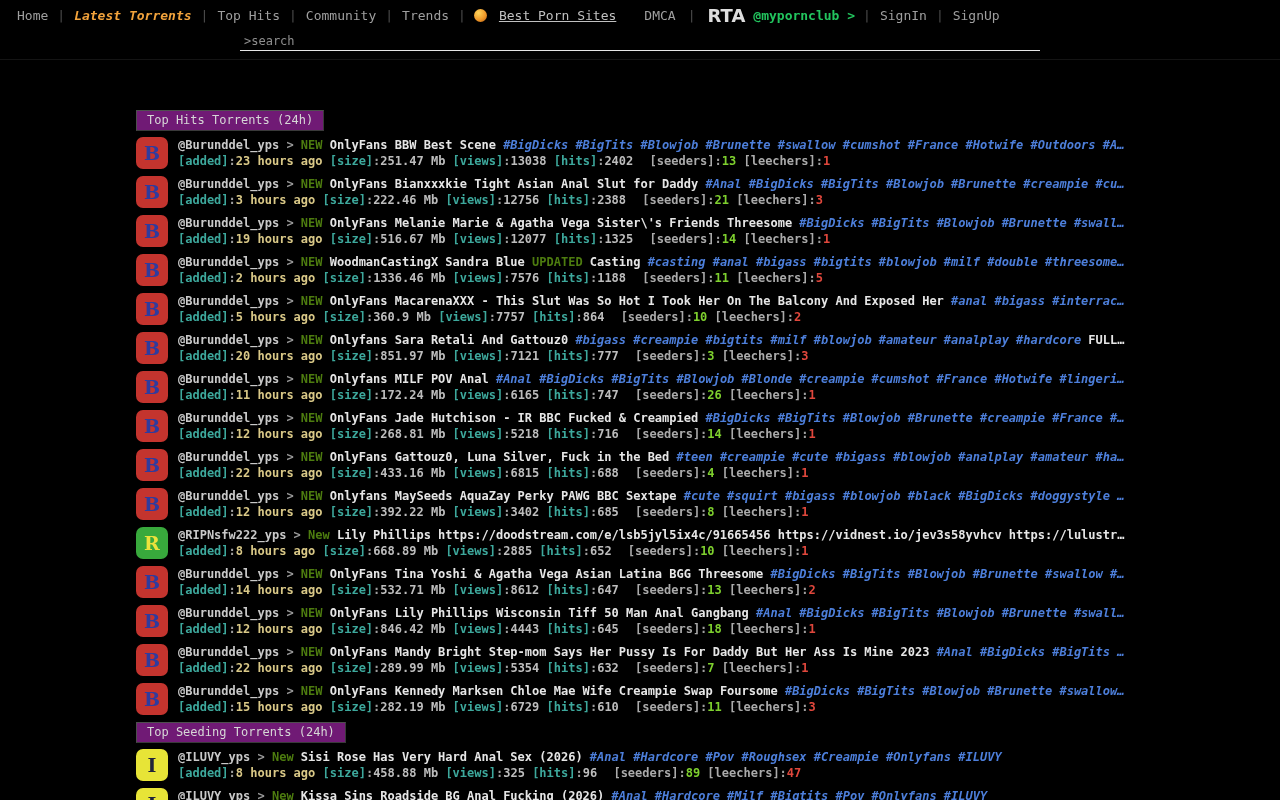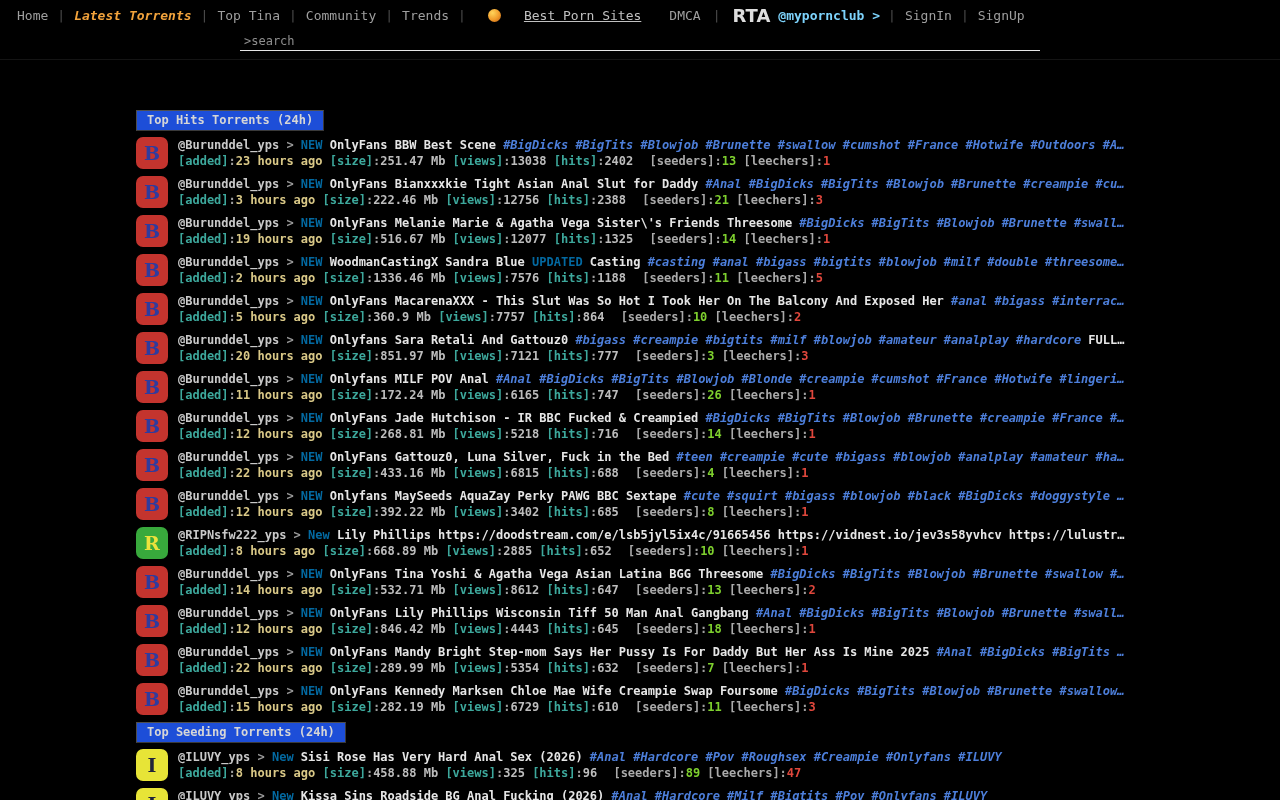--- a/index.html
+++ b/index.html
@@ -14,62 +14,62 @@
 
   
   .topnav {
     display:flex; align-items:center; justify-content:flex-start;
     height:30px; padding:0 8px; background:#000;
   }
   .nav-left { display:flex; align-items:center; font-size:13px; white-space:nowrap; }
   .nav-item { padding:0 9px; color:#9f9f9f; }
   .nav-item.active { color:#f2a33c; font-weight:bold;font-style:italic; }
   .nav-sep { color:#4c4c4c; }
-  .bps-link { display:inline-flex; align-items:center; gap:23px; margin-left:22px;
+  .bps-link { display:inline-flex; align-items:center; gap:12px; margin-left:8px;
               color:#c0c0c0; text-decoration:underline; }
   .bps-icon { width:13px; height:13px; border-radius:50%;
               background: radial-gradient(circle at 35% 30%, #ffd45a 0%, #f09a2a 55%, #b85a10 100%);
               display:inline-block; }
   .dmca { margin-left:28px; margin-right:12px; color:#9f9f9f; }
   .rta { font-family:"DejaVu Sans", sans-serif; font-weight:bold; font-size:18px;
          letter-spacing:0px; color:#dedede; margin-left:12px; transform:scaleY(.95); }
   .nav-right { display:flex; align-items:center; font-size:13px; white-space:nowrap; }
-  .account { font-weight:bold; color:#7dd3fc; padding:0 8px; }
+  .account { font-weight:bold; color:#22c55e; padding:0 8px; }
   .auth-link { color:#9f9f9f; padding:0 9px; }
 
   
   .search-row { display:block; padding:2px 0 8px 240px; border-bottom:1px solid #141414; }
   .search-input {
     width:800px; background:transparent; border:none; outline:none;
     border-bottom:1px solid #e5e5e5; color:#bdbdbd;
     font-family:inherit; font-size:12px; padding:2px 4px;
   }
   .search-input::placeholder { color:#8f8f8f; }
 
   
   .main { padding:50px 0 0 136px; width:1156px; }
   .section { margin:0; }
   .section + .section { margin-top:3px; }
   .section-tab {
-    display:inline-block; background:#1d4ed8; color:#d6d6d6;
+    display:inline-block; background:#701a75; color:#d6d6d6;
     border:1px solid #3a3a3a; border-top-color:#4e4e4e; border-left-color:#4e4e4e;
-    padding:2px 10px 3px; font-weight:bold; margin-bottom:6px;
+    padding:2px 10px 3px; font-weight:normal; margin-bottom:6px;
   }
   .rows { }
   .row { display:flex; align-items:flex-start; height:32px; margin-bottom:7px; }
   .avatar {
     flex:0 0 32px; width:32px; height:32px; border-radius:7px;
     display:flex; align-items:center; justify-content:center;
     font-family:"DejaVu Serif", serif; font-weight:bold; font-size:19px;
   }
   .row-text { margin-left:10px; overflow:hidden; white-space:nowrap; width:980px; }
   .line1 { height:16px; line-height:16px; font-weight:bold; white-space:nowrap; }
   .user  { color:#c9c9c9; }
   .chev  { color:#9a9a9a; white-space:pre; }
-  .flag  { color:#0369a1;margin-top:16px; }
+  .flag  { color:#4d7c0f;margin-top:16px; }
   .title { color:#e6e6e6; }
   .tags  { color:#4d7fdb; font-style:italic; }
   .line2 { height:16px; line-height:16px; font-weight:bold; white-space:pre; }
   .lab   { color:#3da89c; }
   .lab2  { color:#aaaaaa; }
   .colon { color:#9f9f9f; }
   .val   { color:#bdbdbd; }
   .val-added { color:#d9c887;margin-top:37px; }
   .val-seed  { color:#7ed02e; }
   .val-leech { color:#e0473c; }
@@ -78,21 +78,21 @@
 </head>
 <body>
 
 <header class="topnav">
   <div class="nav-left">
     <span style="display:inline-flex;align-items:center;">
         <a class="nav-item">Home</a>
         <span class="nav-sep">|</span>
         <a class="nav-item active">Latest Torrents</a>
         <span class="nav-sep">|</span>
-        <a class="nav-item">Top Tina</a>
+        <a class="nav-item">Top Hits</a>
         <span class="nav-sep">|</span>
         <a class="nav-item">Community</a>
         <span class="nav-sep">|</span>
         <a class="nav-item">Trends</a>
         <span class="nav-sep">|</span>
       </span>
     <a class="bps-link">
       <span class="bps-icon"></span>
       <span>Best Porn Sites</span>
     </a>
@@ -202,21 +202,21 @@
         <div class="row">
           <a class="avatar" style="background: rgb(196, 52, 46); color: rgb(47, 59, 158);">B</a>
           <div class="row-text">
             <div class="line1"><a class="user">@Burunddel_yps</a><span class="chev"> &gt; </span><a class="flag">NEW </a><a class="title">OnlyFans Lily Phillips Wisconsin Tiff 50 Man Anal Gangbang </a><a class="tags">#Anal #BigDicks #BigTits #Blowjob #Brunette #swall…</a></div>
             <div class="line2"><span class="lab">[added]</span><span class="colon">:</span><span class="val-added">12 hours ago</span> <span class="lab">[size]</span><span class="colon">:</span><span class="val">846.42 Mb</span> <span class="lab">[views]</span><span class="colon">:</span><span class="val">4443</span> <span class="lab">[hits]</span><span class="colon">:</span><span class="val">645</span> <span class="gap"></span><span class="lab2">[seeders]</span><span class="colon">:</span><span class="val-seed">18</span> <span class="lab2">[leechers]</span><span class="colon">:</span><span class="val-leech">1</span></div>
           </div>
         </div>
         <div class="row">
           <a class="avatar" style="background: rgb(196, 52, 46); color: rgb(47, 59, 158);">B</a>
           <div class="row-text">
-            <div class="line1"><a class="user">@Burunddel_yps</a><span class="chev"> &gt; </span><a class="flag">NEW </a><a class="title">OnlyFans Mandy Bright Step-mom Says Her Pussy Is For Daddy But Her Ass Is Mine 2025 </a><a class="tags">#Anal #BigDicks #BigTits …</a></div>
+            <div class="line1"><a class="user">@Burunddel_yps</a><span class="chev"> &gt; </span><a class="flag">NEW </a><a class="title">OnlyFans Mandy Bright Step-mom Says Her Pussy Is For Daddy But Her Ass Is Mine 2023 </a><a class="tags">#Anal #BigDicks #BigTits …</a></div>
             <div class="line2"><span class="lab">[added]</span><span class="colon">:</span><span class="val-added">22 hours ago</span> <span class="lab">[size]</span><span class="colon">:</span><span class="val">289.99 Mb</span> <span class="lab">[views]</span><span class="colon">:</span><span class="val">5354</span> <span class="lab">[hits]</span><span class="colon">:</span><span class="val">632</span> <span class="gap"></span><span class="lab2">[seeders]</span><span class="colon">:</span><span class="val-seed">7</span> <span class="lab2">[leechers]</span><span class="colon">:</span><span class="val-leech">1</span></div>
           </div>
         </div>
         <div class="row">
           <a class="avatar" style="background: rgb(196, 52, 46); color: rgb(47, 59, 158);">B</a>
           <div class="row-text">
             <div class="line1"><a class="user">@Burunddel_yps</a><span class="chev"> &gt; </span><a class="flag">NEW </a><a class="title">OnlyFans Kennedy Marksen Chloe Mae Wife Creampie Swap Foursome </a><a class="tags">#BigDicks #BigTits #Blowjob #Brunette #swallow…</a></div>
             <div class="line2"><span class="lab">[added]</span><span class="colon">:</span><span class="val-added">15 hours ago</span> <span class="lab">[size]</span><span class="colon">:</span><span class="val">282.19 Mb</span> <span class="lab">[views]</span><span class="colon">:</span><span class="val">6729</span> <span class="lab">[hits]</span><span class="colon">:</span><span class="val">610</span> <span class="gap"></span><span class="lab2">[seeders]</span><span class="colon">:</span><span class="val-seed">11</span> <span class="lab2">[leechers]</span><span class="colon">:</span><span class="val-leech">3</span></div>
           </div>
         </div>

